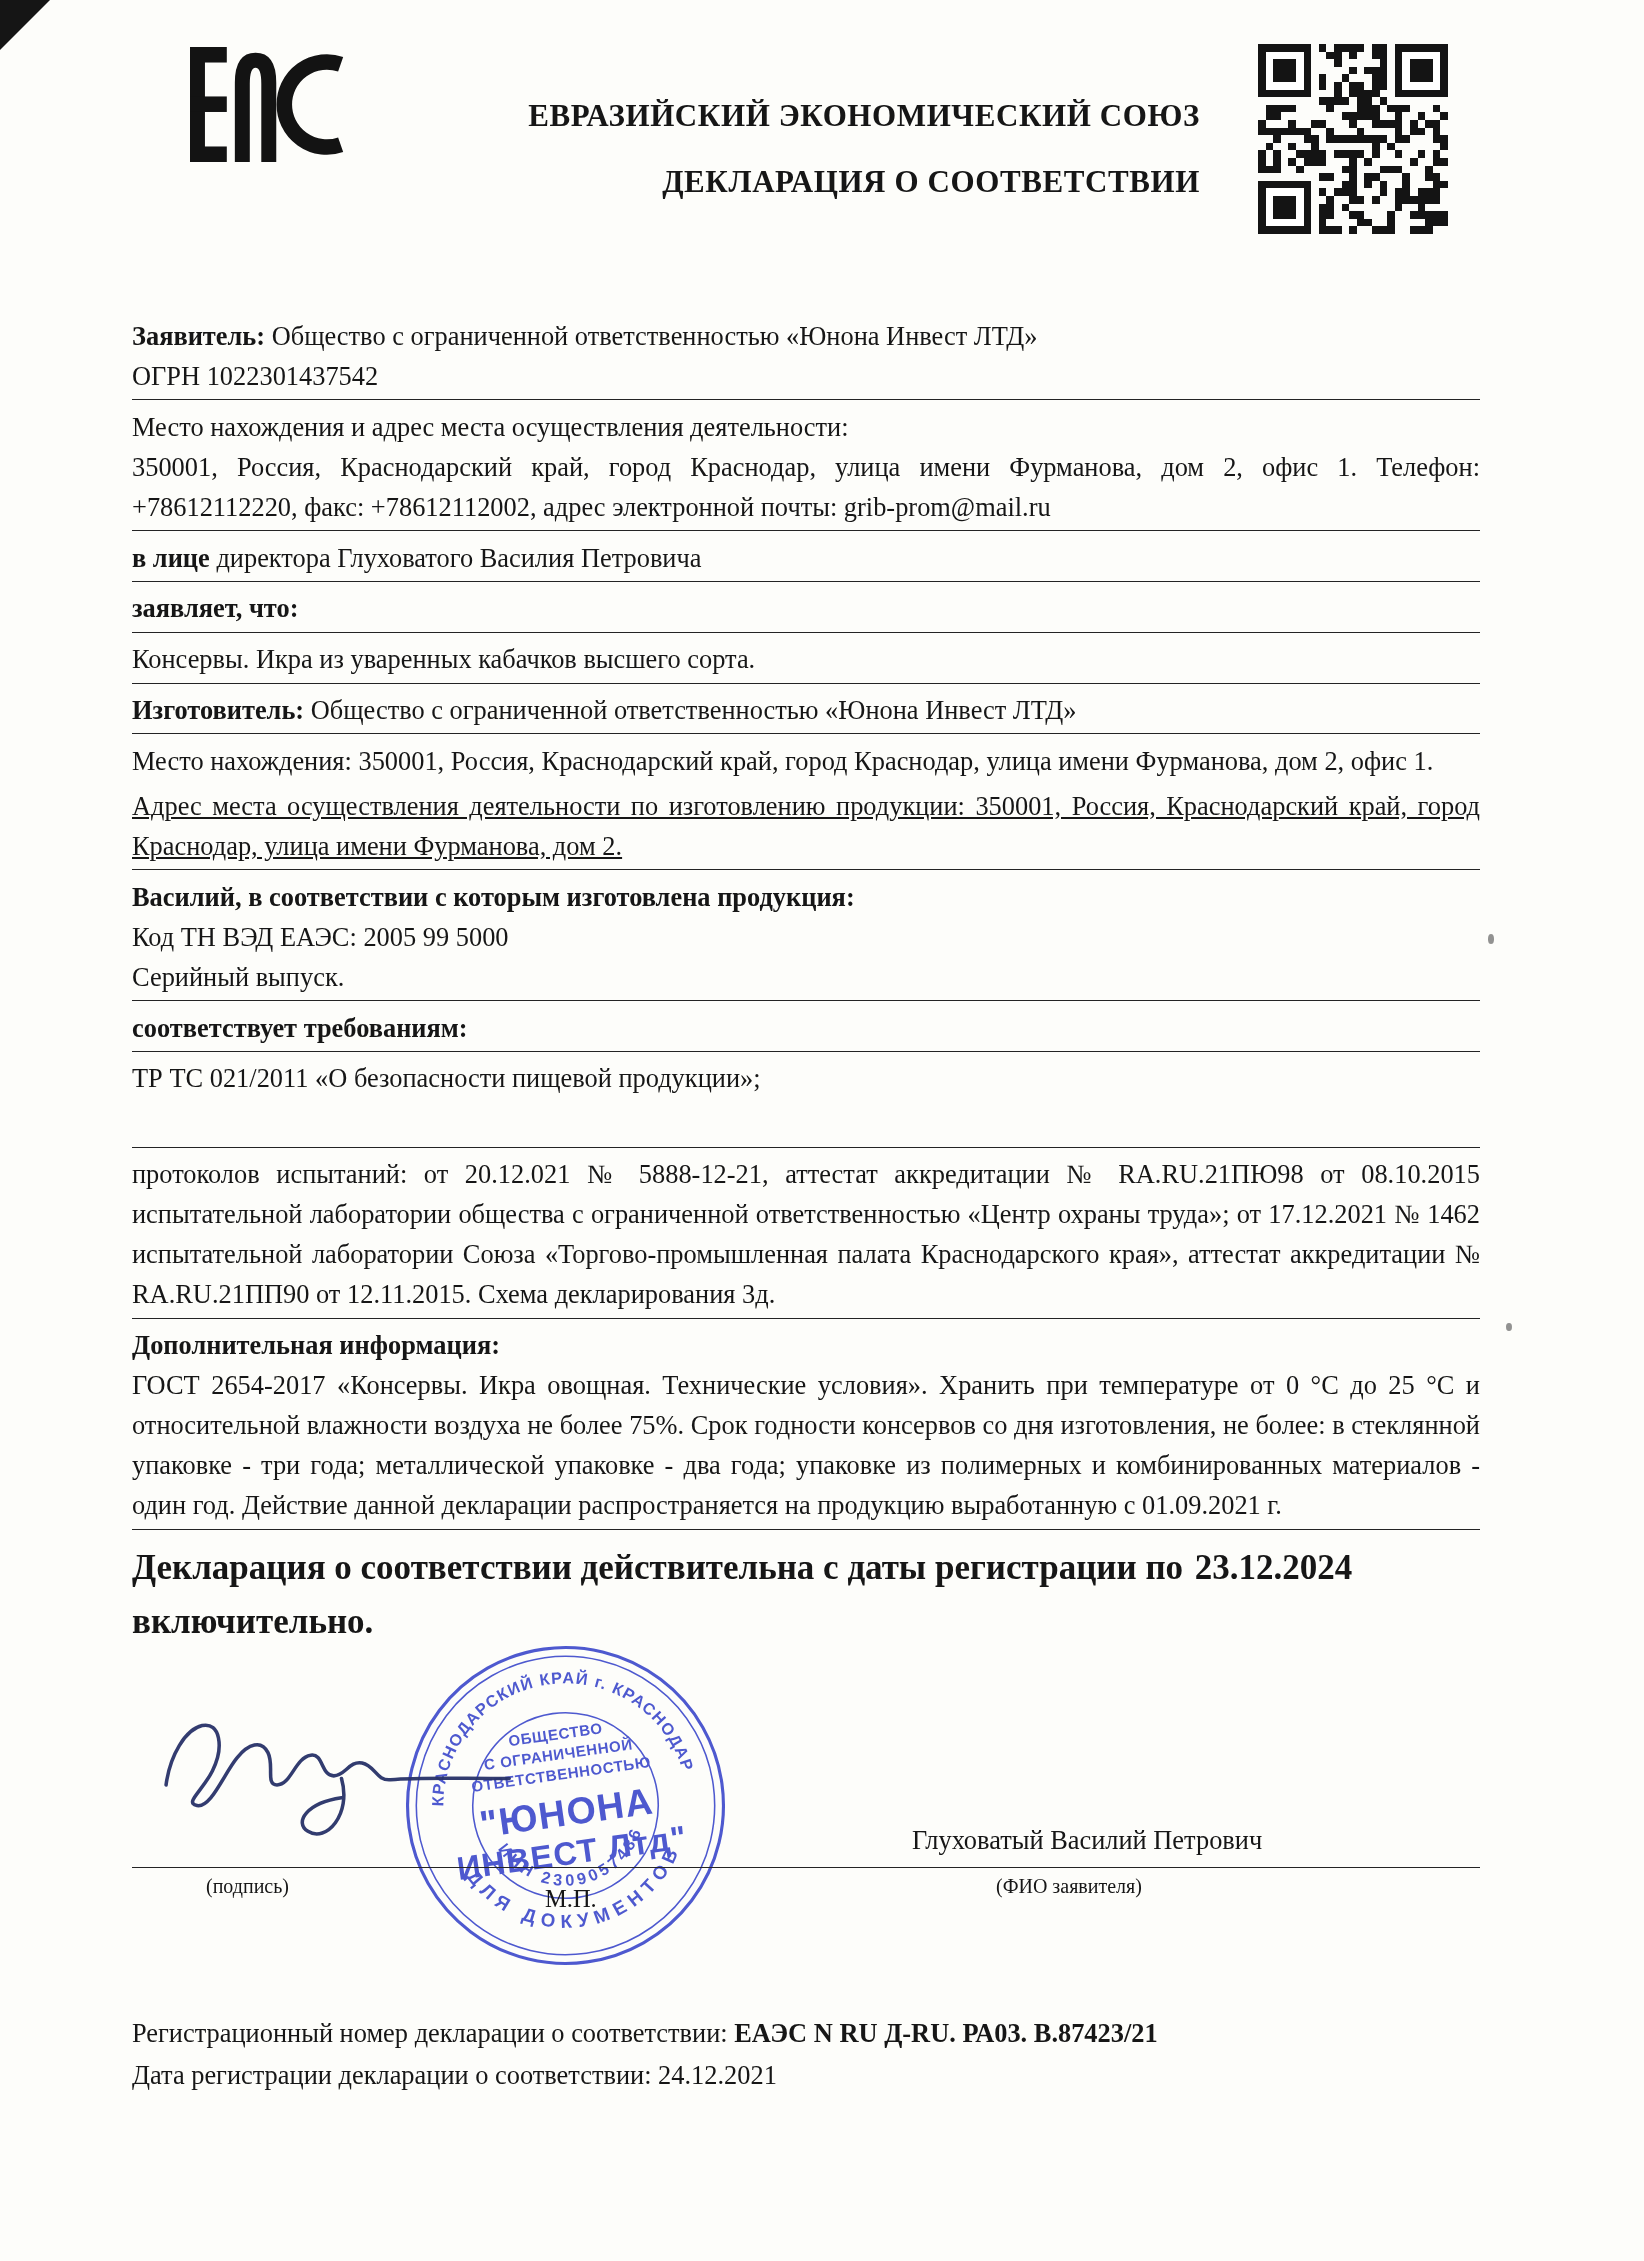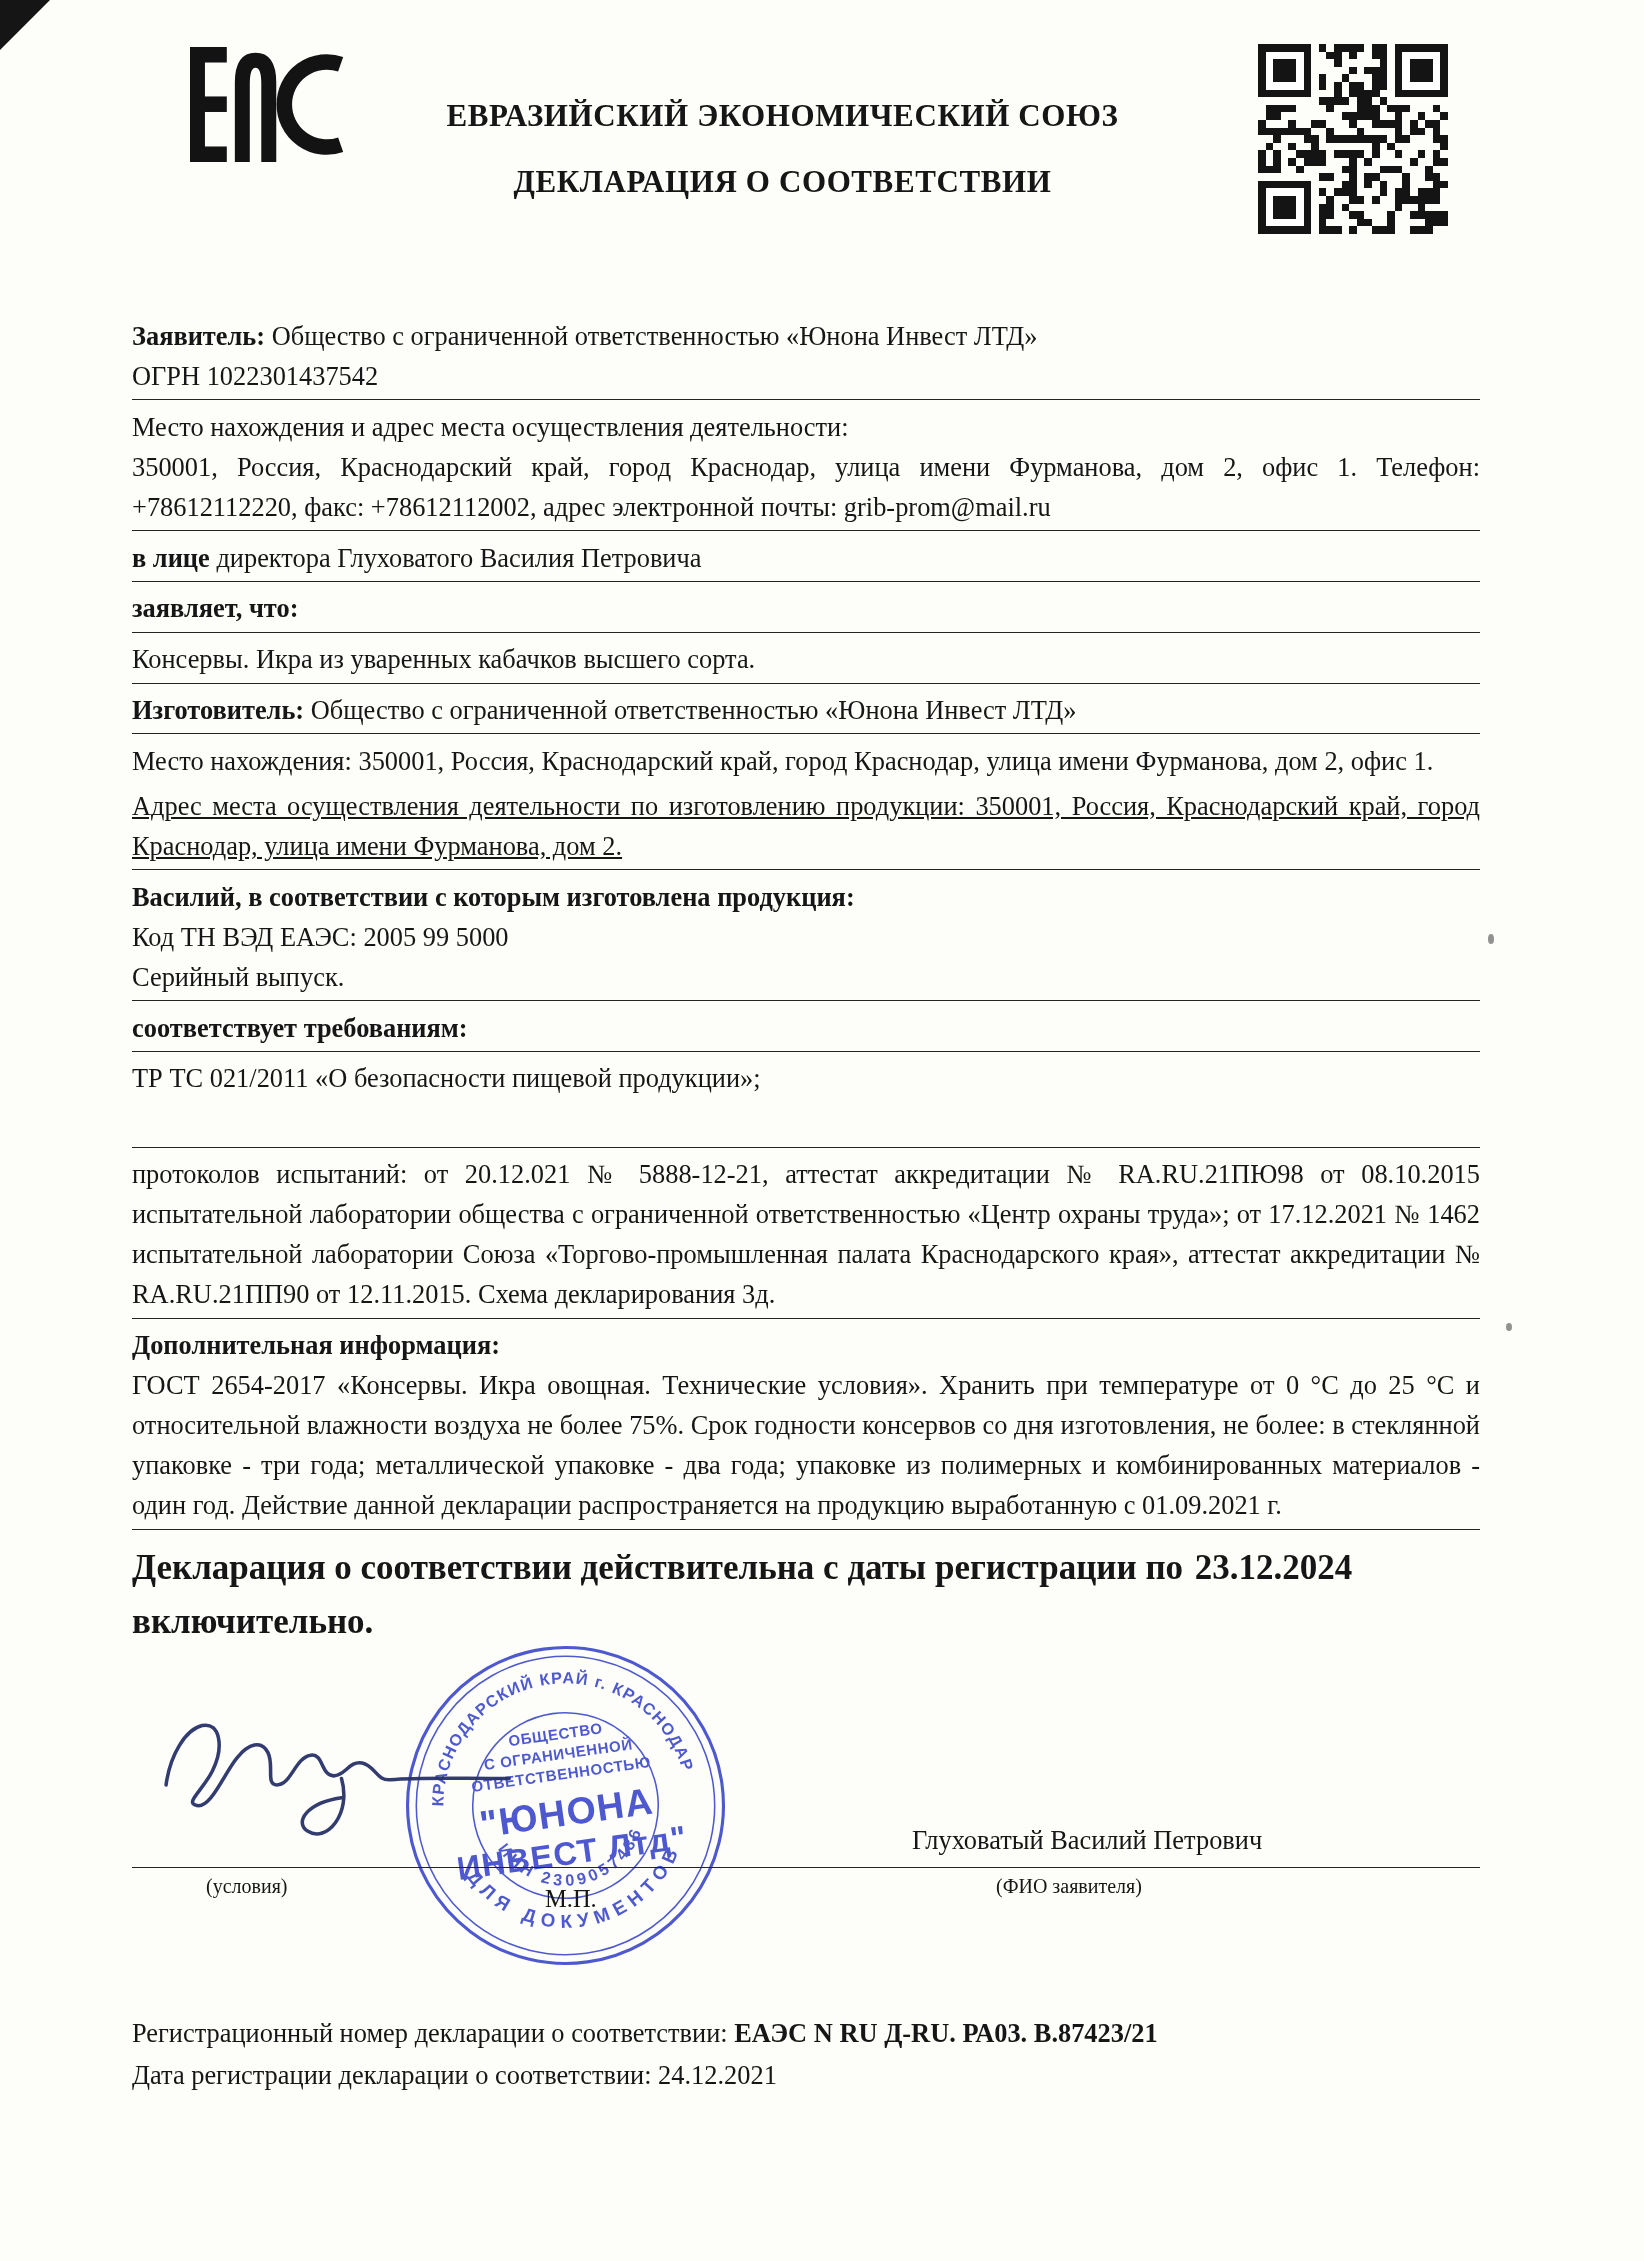--- a/index.html
+++ b/index.html
@@ -16,21 +16,21 @@
     border-top:50px solid #151515;border-right:50px solid transparent;
   }
   .speck{position:absolute;background:#3a3a3a;border-radius:50%;opacity:.55;}
   .speck.s1{right:150px;top:934px;width:6.4px;height:10.3px;}
   .speck.s2{right:132px;top:1323px;width:5.8px;height:8.4px;}
   .content{position:absolute;left:132px;top:39px;width:1348px;}
 
   
   .hdr{position:relative;height:277px;}
   .eac{position:absolute;left:58px;top:7.7px;}
-  .titles{position:absolute;left:209px;top:59px;width:883px;text-align:center;}
+  .titles{position:absolute;left:185px;top:59px;width:883px;text-align:right;}
   .title{font-size:31px;font-weight:bold;letter-spacing:0.6px;}
   .title + .title{margin-top:30px;}
   .qr{position:absolute;right:32px;top:5.2px;width:190px;height:190px;}
 
   
   .blk{font-size:26.4px;line-height:1.52;text-align:justify;}
   .rule{border-bottom:1.9px solid #242424;padding-bottom:3.2px;margin-bottom:6.4px;}
   .b{font-weight:bold;}
   .mt8{margin-top:5.2px;text-decoration:underline;}
   .hrline{border-top:1.9px solid #242424;margin:48px 0 6.4px 0;height:0;}
@@ -378,21 +378,21 @@
       </svg>
 
       <svg class="signature" viewBox="0 0 600 260">
         <g fill="none" stroke="#283268" stroke-width="5.5" stroke-linecap="round" stroke-linejoin="round" opacity="0.95">
           <path d="M28,150 C34,104 58,64 84,58 C112,52 118,92 100,128 C84,160 56,178 76,182 C98,186 118,132 138,108 C156,86 176,80 186,100 C196,120 182,150 200,150 C222,150 228,108 252,104 C272,100 268,136 288,136 C306,136 312,112 332,116 C352,120 354,144 376,142 C420,138 470,140 560,140"></path>
           <path d="M300,140 C316,196 276,240 248,222 C226,208 246,178 300,170"></path>
         </g>
       </svg>
 
       <div class="sig-rule"></div>
-      <div class="cap cap-sign">(условия)</div>
+      <div class="cap cap-sign">(подпись)</div>
       <div class="mp">М.П.</div>
       <div class="fio">Глуховатый Василий Петрович</div>
       <div class="cap cap-fio">(ФИО заявителя)</div>
     </div>
 
     <div class="footer">
       <div>
         <span>Регистрационный номер декларации о соответствии: </span><span class="b">ЕАЭС N RU Д-RU. РА03. В.87423/21</span>
       </div>
       <div>

